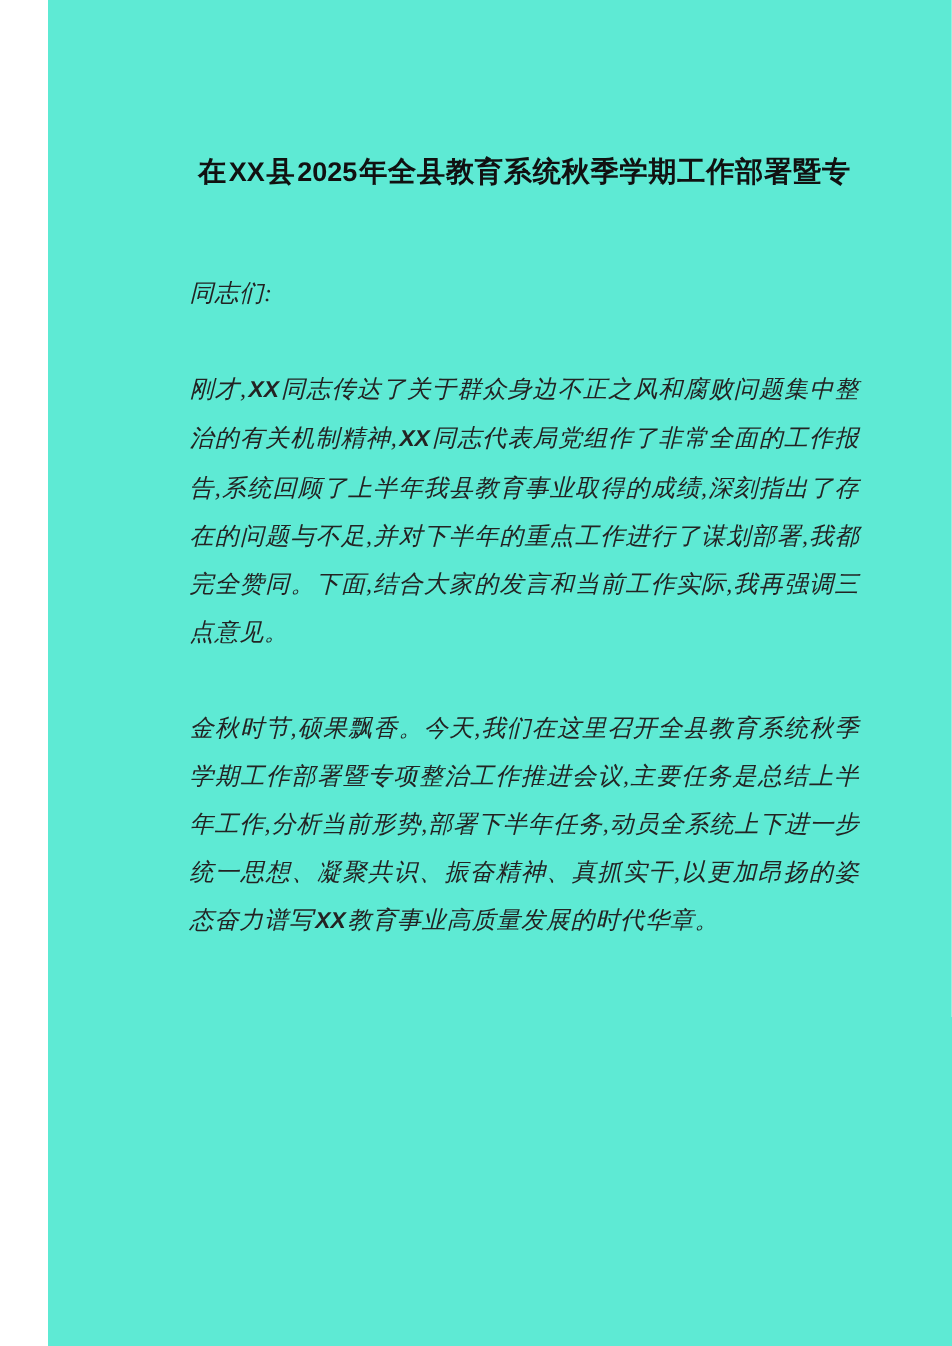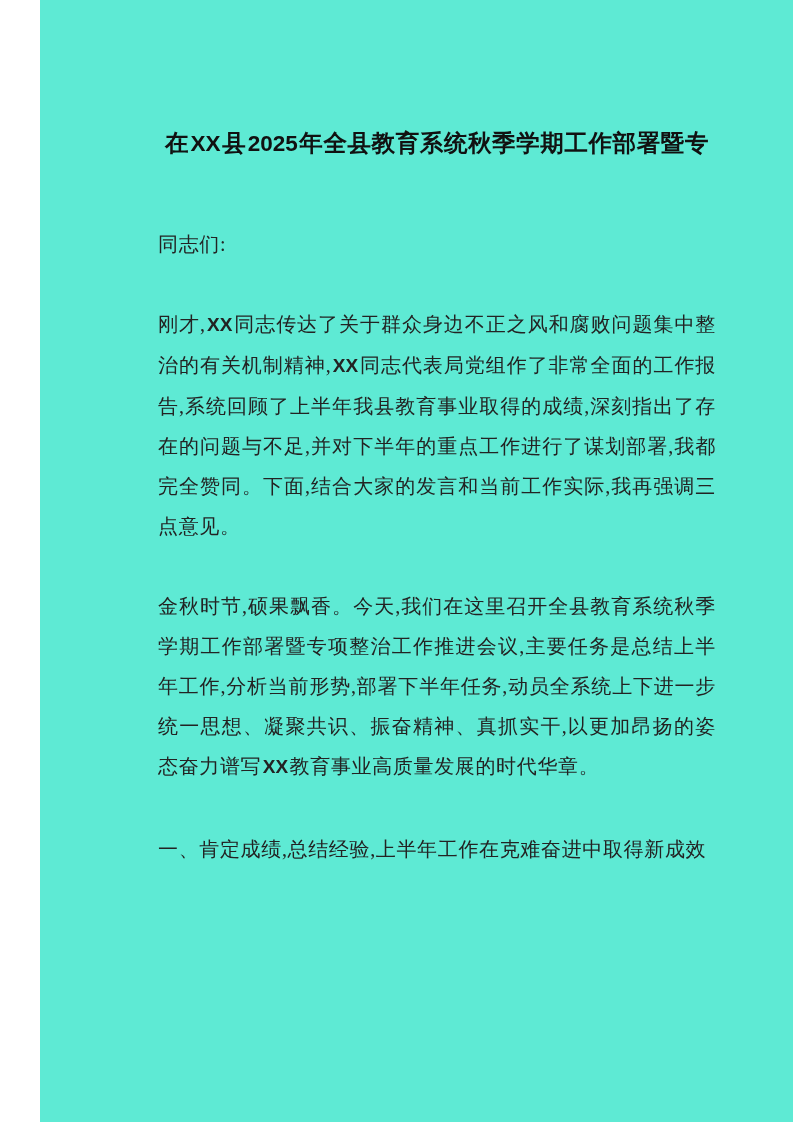--- a/index.html
+++ b/index.html
@@ -44,20 +44,21 @@
   
   .para {
     margin: 0;
     font-size: 20px;
     line-height: 40px;
     letter-spacing: 0.65px;
     text-align: justify;
     text-justify: inter-ideograph;
     color: #232323;
     font-weight: normal;
+    font-style: italic;
   }
   .gap-lead   { margin-top: 60px; }   
   .gap-para   { margin-top: 40px; }   
   .gap-section{ margin-top: 42px; }
 
   
   .lat {
     font-family: "Liberation Sans", "DejaVu Sans", sans-serif;
     font-weight: bold;
     letter-spacing: 0;
@@ -77,16 +78,15 @@
   <div class="doc-body">
 
     <h1 class="doc-title"><span>在<span class="lat">XX</span>县<span class="lat">2025</span>年全县教育系统秋季学期工作部署暨专</span><br></h1>
 
     <p class="para gap-lead">同志们:</p>
 
     <p class="para gap-para">刚才,<span class="lat">XX</span>同志传达了关于群众身边不正之风和腐败问题集中整治的有关机制精神,<span class="lat">XX</span>同志代表局党组作了非常全面的工作报告,系统回顾了上半年我县教育事业取得的成绩,深刻指出了存在的问题与不足,并对下半年的重点工作进行了谋划部署,我都完全赞同。下面,结合大家的发言和当前工作实际,我再强调三点意见。</p>
 
     <p class="para gap-para">金秋时节,硕果飘香。今天,我们在这里召开全县教育系统秋季学期工作部署暨专项整治工作推进会议,主要任务是总结上半年工作,分析当前形势,部署下半年任务,动员全系统上下进一步统一思想、凝聚共识、振奋精神、真抓实干,以更加昂扬的姿态奋力谱写<span class="lat">XX</span>教育事业高质量发展的时代华章。</p>
 
-    <p class="para gap-section section-heading">一、肯定成绩,总结经验,上半年工作在克难奋进中取得新成效</p>
 
   </div>
 </div>
 
 </body></html>

